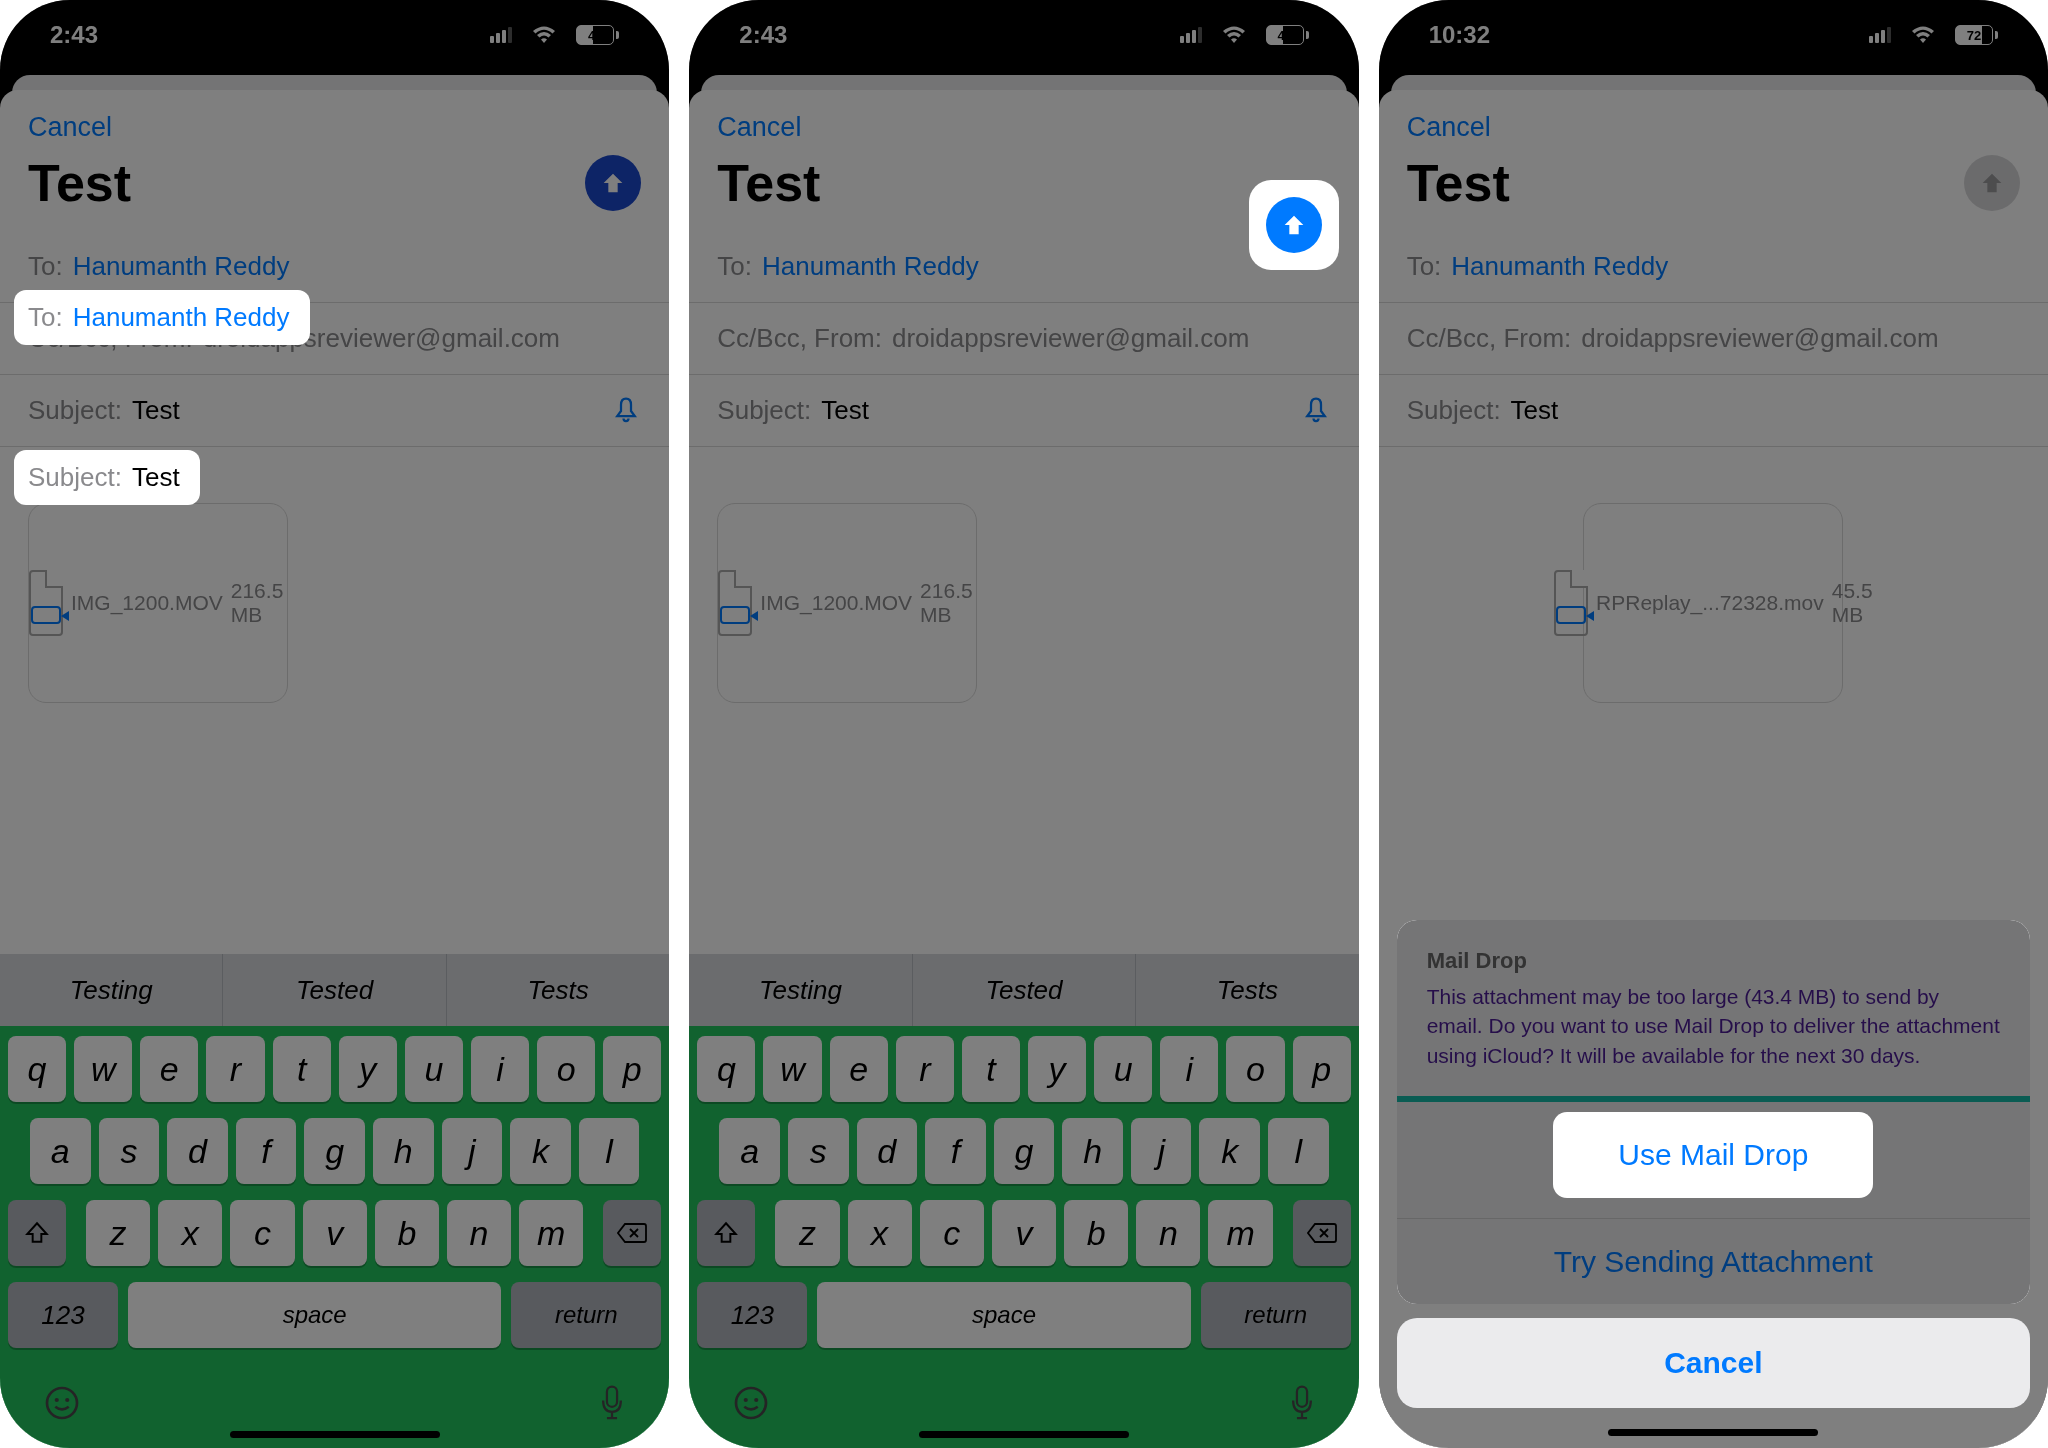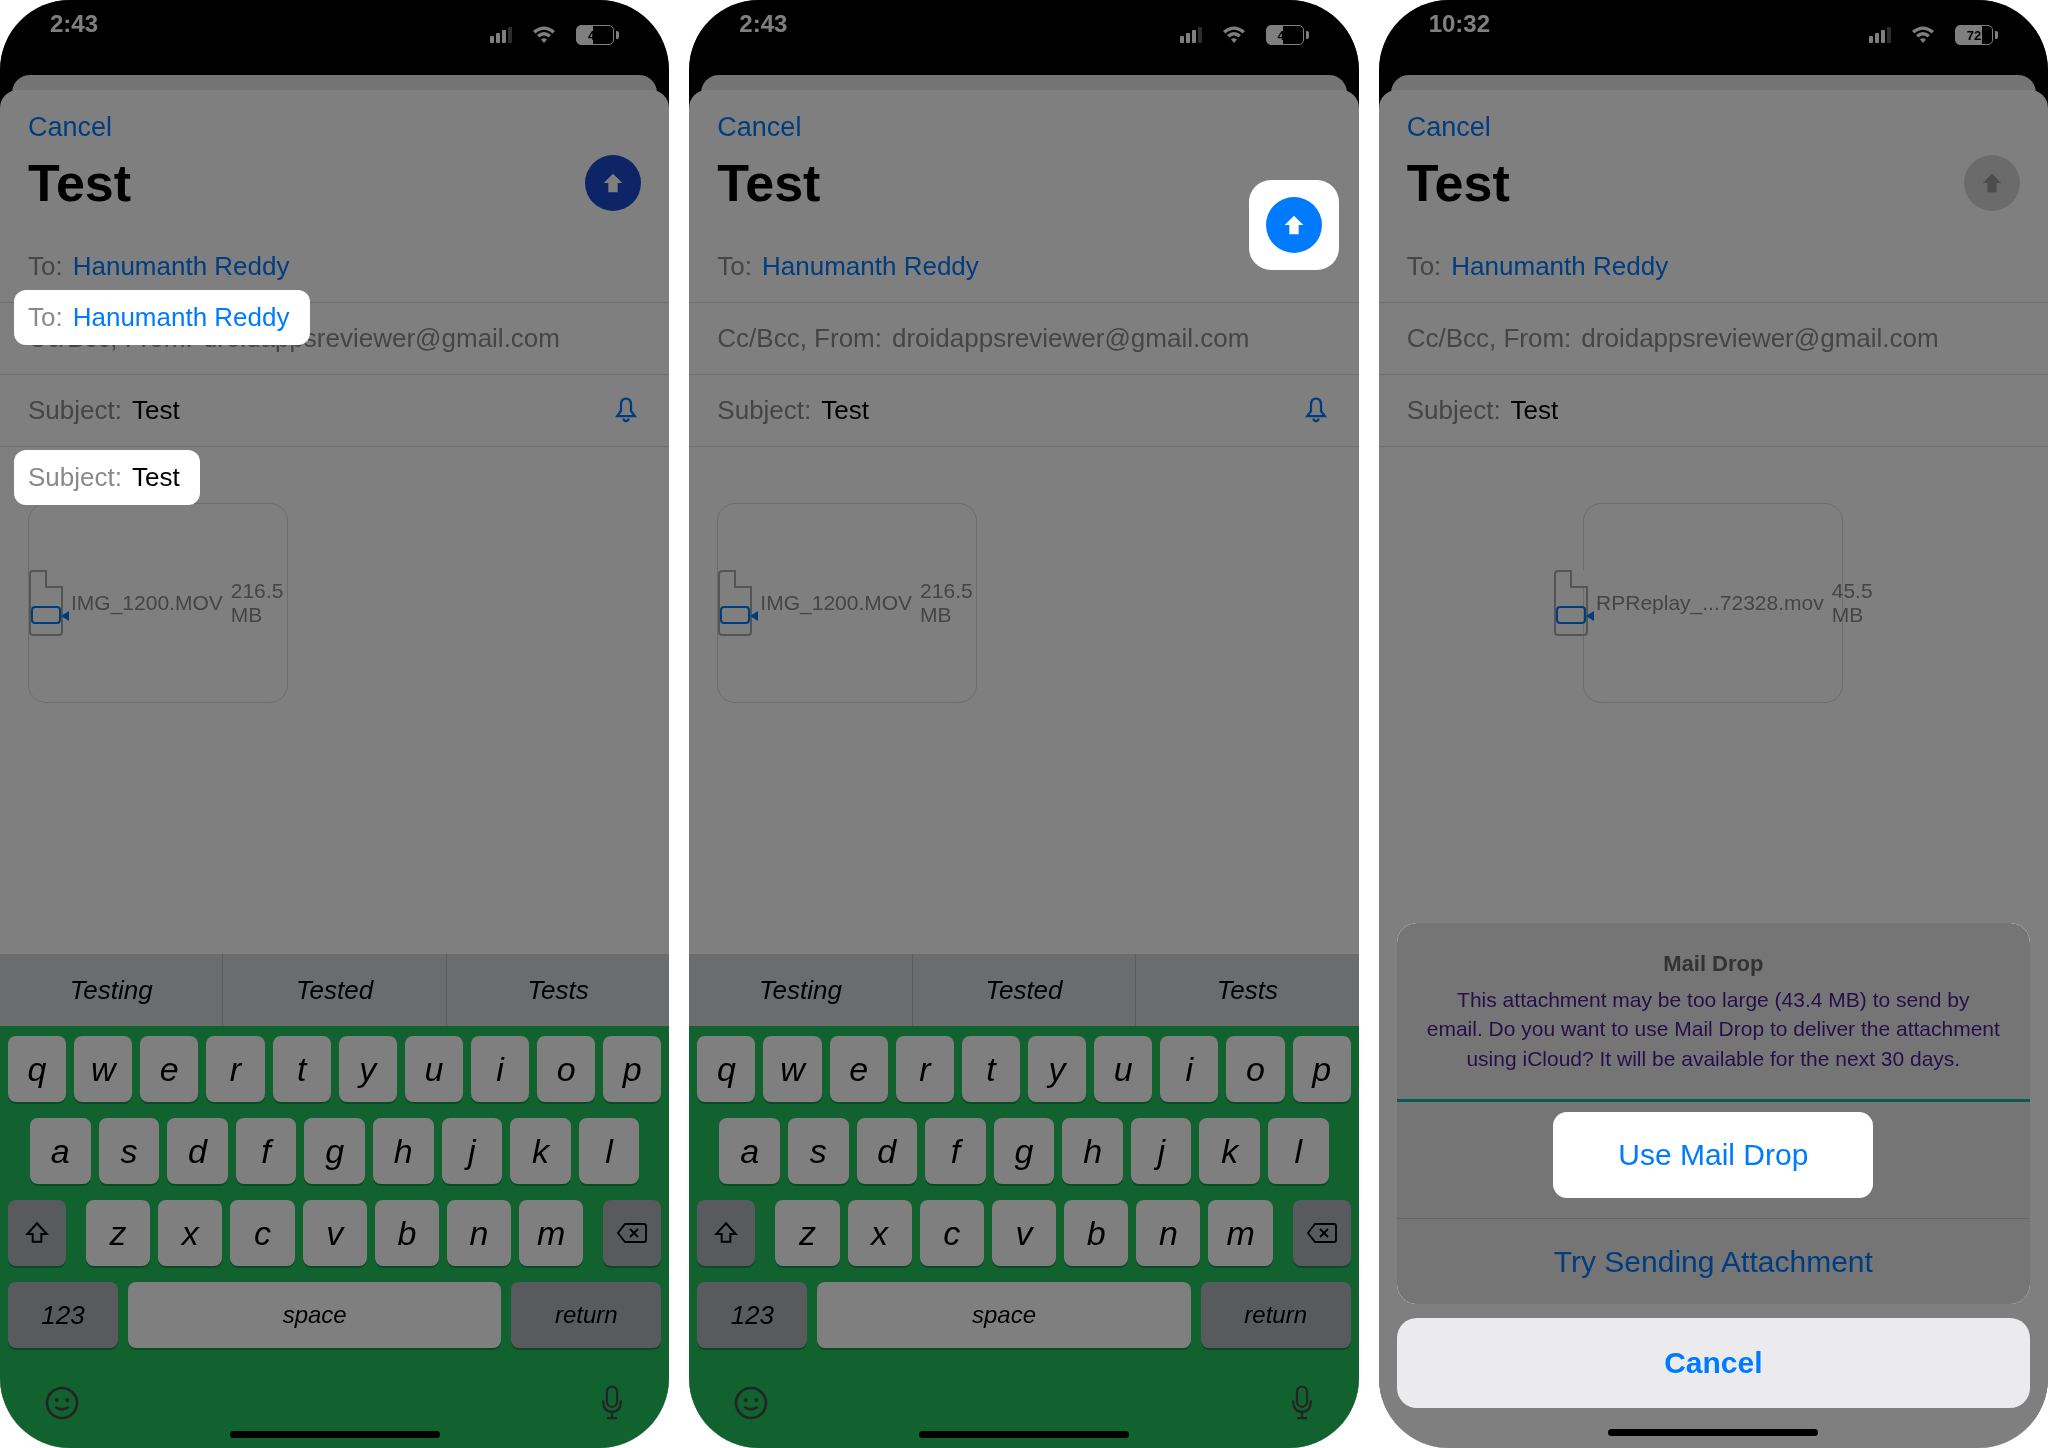--- a/index.html
+++ b/index.html
@@ -2,21 +2,21 @@
 <html><head>
 <meta charset="utf-8">
 <style>
   * { box-sizing: border-box; margin: 0; padding: 0; font-family: -apple-system, BlinkMacSystemFont, "Segoe UI", Helvetica, Arial, sans-serif; }
   html, body { width: 2048px; height: 1448px; background: #fff; }
   .stage { display: flex; width: 2048px; height: 1448px; background: #fff; }
   .phone { position: relative; flex: 1; background: #000; border-radius: 70px; overflow: hidden; margin: 0; }
   .gap { width: 20px; background: #fff; }
   
   
-  .status-bar { position: absolute; top: 0; left: 0; right: 0; height: 60px; display: flex; justify-content: space-between; padding: 10px 50px 0 50px; color: #fff; font-size: 24px; font-weight: 600; z-index: 5; }
+  .status-bar { position: absolute; top: 0; left: 0; right: 0; height: 60px; display: flex; align-items: center; justify-content: space-between; padding: 10px 50px 0 50px; color: #fff; font-size: 24px; font-weight: 600; z-index: 5; }
   .status-right { display: flex; align-items: center; gap: 20px; }
   .signal { display: flex; align-items: flex-end; gap: 2px; }
   .signal span { width: 4px; background: #fff; border-radius: 1px; }
   .signal .b1 { height: 7px; } .signal .b2 { height: 10px; } .signal .b3 { height: 13px; } .signal .b4 { height: 16px; }
   .signal .dim { background: #5a5a5a; }
   .wifi-icon svg { display: block; }
   .battery { display: flex; align-items: center; gap: 2px; }
   .batt-body { width: 38px; height: 20px; border: 1.5px solid #fff; border-radius: 5px; display: flex; align-items: center; justify-content: center; font-size: 13px; font-weight: 700; color: #000; background: linear-gradient(to right, #fff 0%, #fff var(--batt,45%), transparent var(--batt,45%)); padding:0 2px;}
   .batt-body.v72 { --batt: 72%; }
   .batt-body.v43 { --batt: 45%; }
@@ -80,21 +80,21 @@
   
   
   .hl-abs { position: absolute; z-index: 30; }
   .hl-to { top: 290px; left: 14px; background:#fff; border-radius:12px; padding:12px 20px 12px 14px; display:flex; gap:10px; font-size:26px;}
   .hl-subj { top: 450px; left: 14px; background:#fff; border-radius:12px; padding:12px 20px 12px 14px; display:flex; gap:10px; font-size:26px;}
   .hl-send { top: 180px; right: 20px; width:90px;height:90px;background:#fff;border-radius:22px;display:flex;align-items:center;justify-content:center;}
   
   
   .action-backdrop { position:absolute; inset:0; z-index:15; display:flex; flex-direction:column; justify-content:flex-end; padding: 0 18px 40px 18px;}
   .action-card { background: rgba(239,239,241,0.96); border-radius: 20px; overflow:hidden; margin-bottom: 14px;}
-  .action-msg { padding: 28px 30px 26px 30px; text-align:center; border-bottom:3px solid #14b8a6;}
+  .action-msg { padding: 28px 30px 26px 30px; border-bottom:6px solid #14b8a6;}
   .action-title { font-size: 22px; font-weight: 600; color:#666; margin-bottom:8px;}
   .action-body { font-size: 21px; color:#4c1d95; line-height:1.4;}
   .action-btn { display:flex;align-items:center;justify-content:center; height:86px; font-size:30px; color:#007aff; border-top:1px solid #cfcfcf;}
   .action-cancel { background: rgba(239,239,241,0.96); border-radius: 20px; height:90px; display:flex;align-items:center;justify-content:center; font-size:30px; color:#007aff; font-weight:600;}
   .action-btn.hl { background:#fff; border-radius:14px; margin:10px auto; width:320px; border:none;}
   
   .phone3 .home-ind { background:#000; bottom:12px;}
 </style>
 </head>
 <body>

